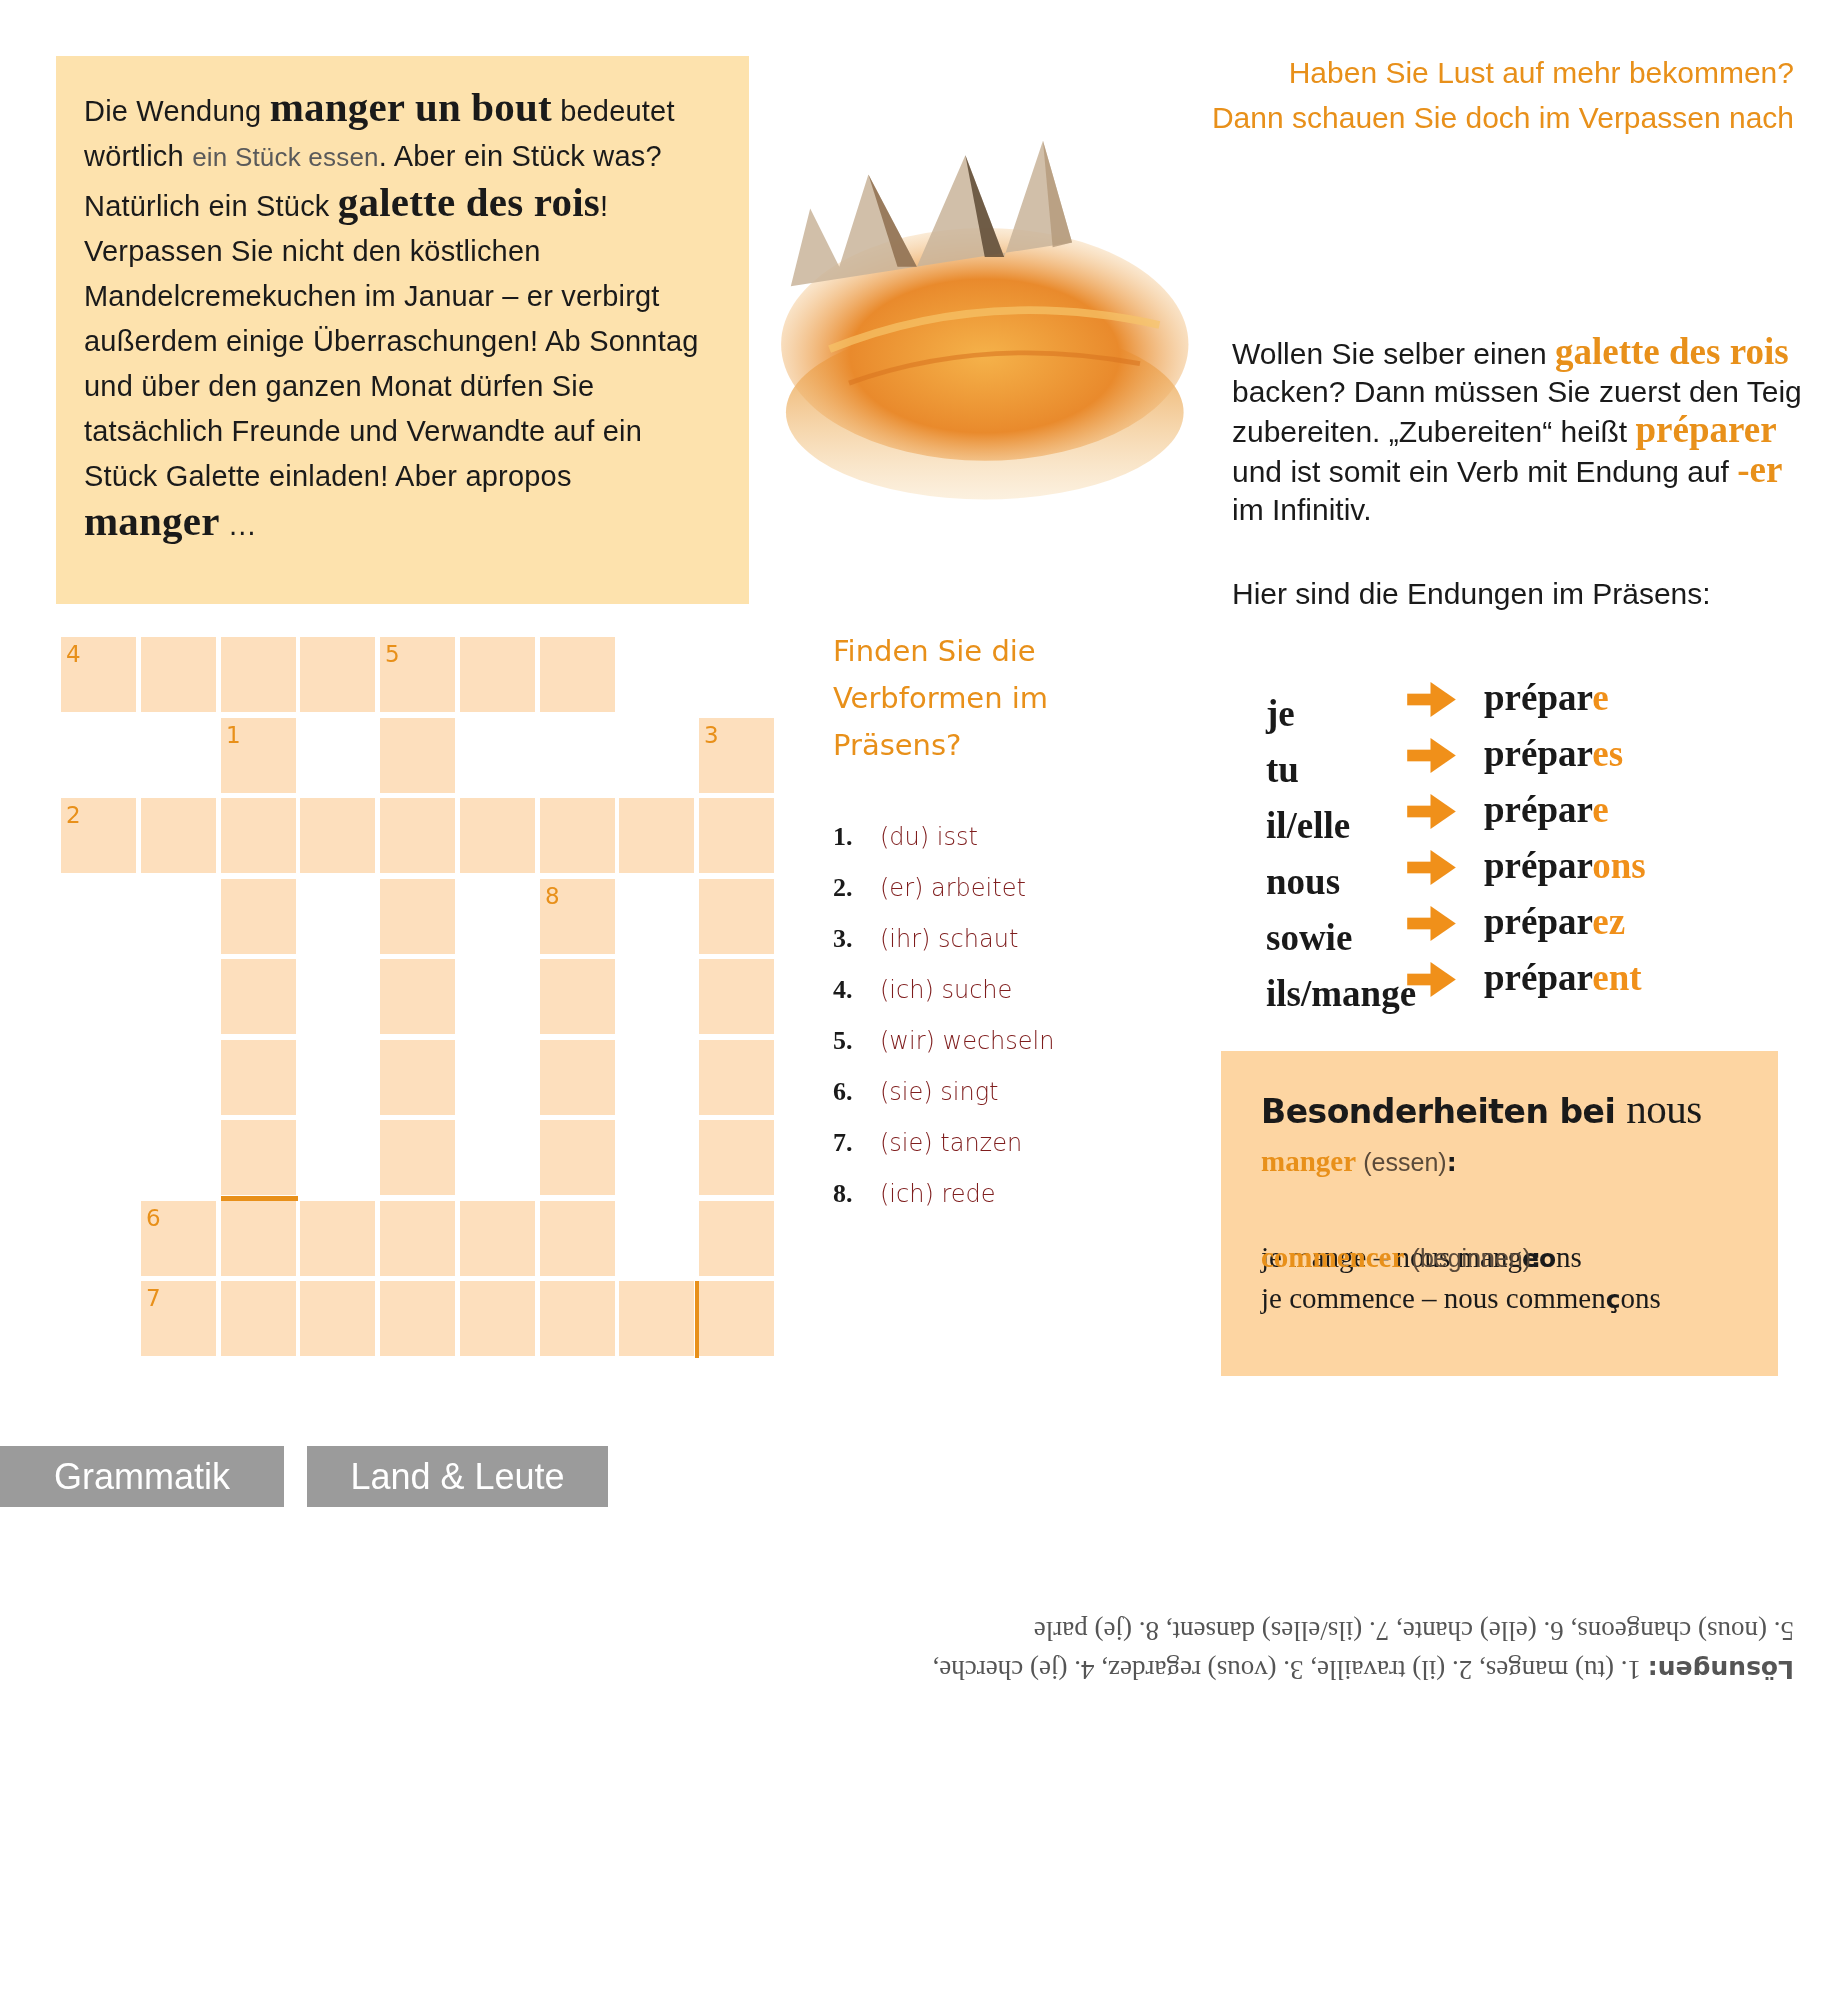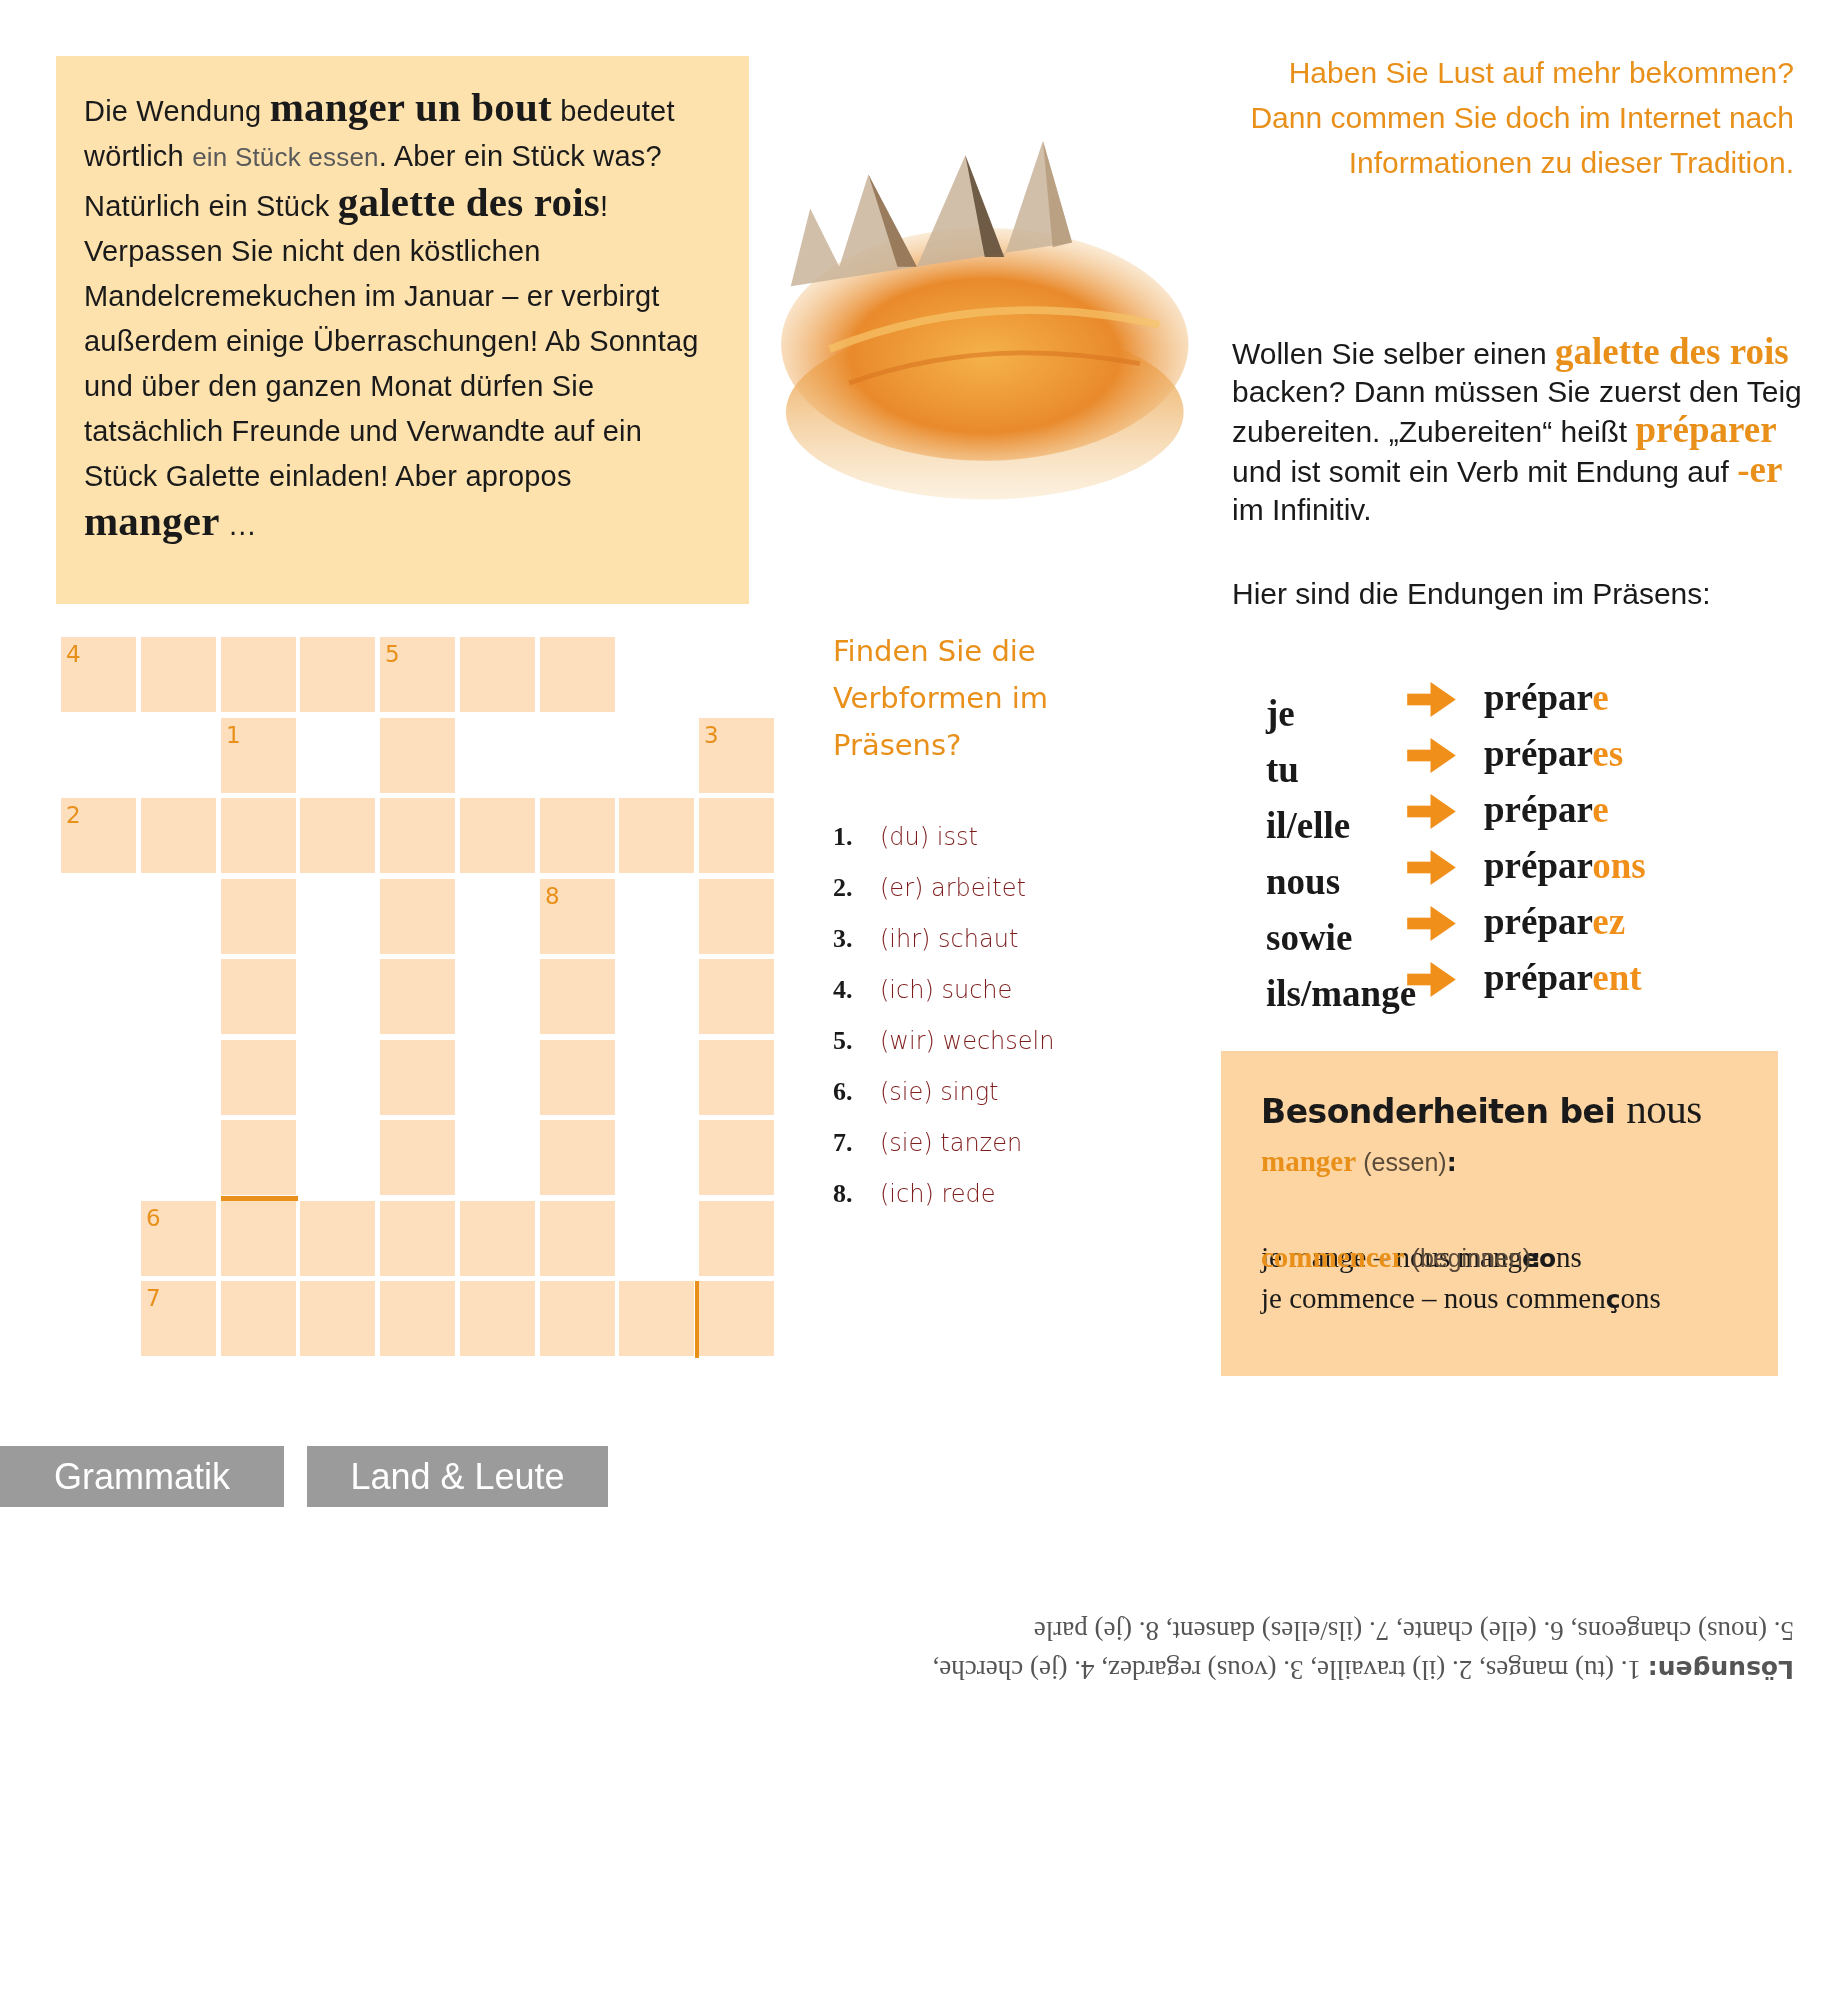--- a/index.html
+++ b/index.html
@@ -98,22 +98,21 @@
     <path d="M100 270 Q240 220 400 250" stroke="#d87420" stroke-width="5" fill="none" opacity="0.6"></path>
     <path d="M40 170 L60 90 L90 150 L120 55 L170 150 L220 35 L260 140 L300 20 L330 125" fill="#c9b49a" opacity="0.85"></path>
     <path d="M120 55 L150 150 L170 150 Z" fill="#8b6a4a" opacity="0.8"></path>
     <path d="M220 35 L240 140 L260 140 Z" fill="#5e4a35" opacity="0.85"></path>
     <path d="M300 20 L310 130 L330 125 Z" fill="#b49a7a" opacity="0.8"></path>
   </svg>
 </div>
 
 <div id="teaser" class="abs">
   <div>Haben Sie Lust auf mehr bekommen?</div>
-  <div>Dann commen Sie doch im Internet nach</div>
-  <div>Informationen zu dieser Tradition.</div>
+  <div>Dann schauen Sie doch im Verpassen nach</div>
 </div>
 
 <div id="explain" class="abs">
   <span>Wollen Sie selber einen </span><span class="hl">galette des rois</span><span> backen? Dann müssen Sie zuerst den Teig zubereiten. „Zubereiten“ heißt </span><span class="hl">préparer</span><span> und ist somit ein Verb mit Endung auf </span><span class="hl">-er</span><span> im Infinitiv.</span>
 </div>
 <div id="explain-2" class="abs">Hier sind die Endungen im Präsens:</div>
 
 <div id="conj" class="abs">
     <div class="conj-row">
       <span class="conj-pron">je</span>

